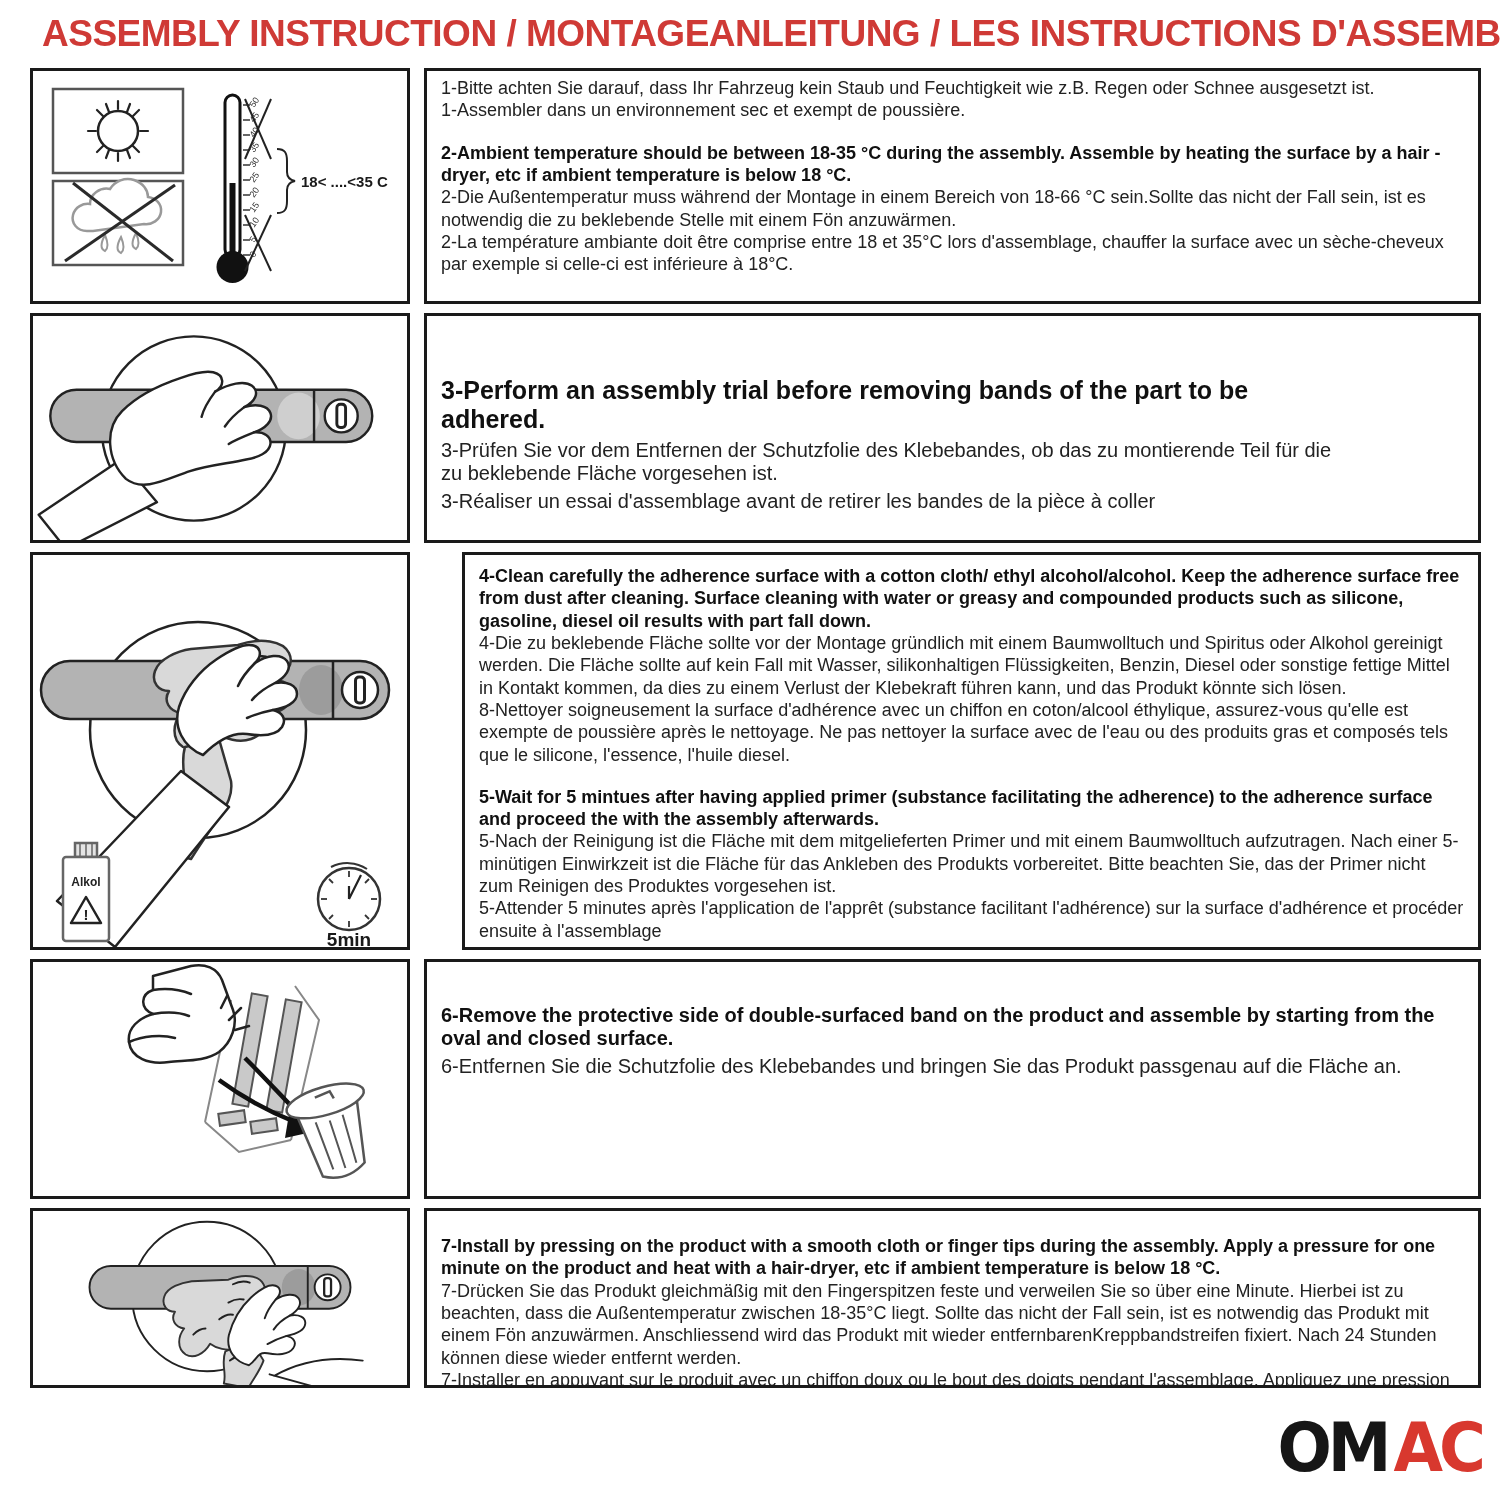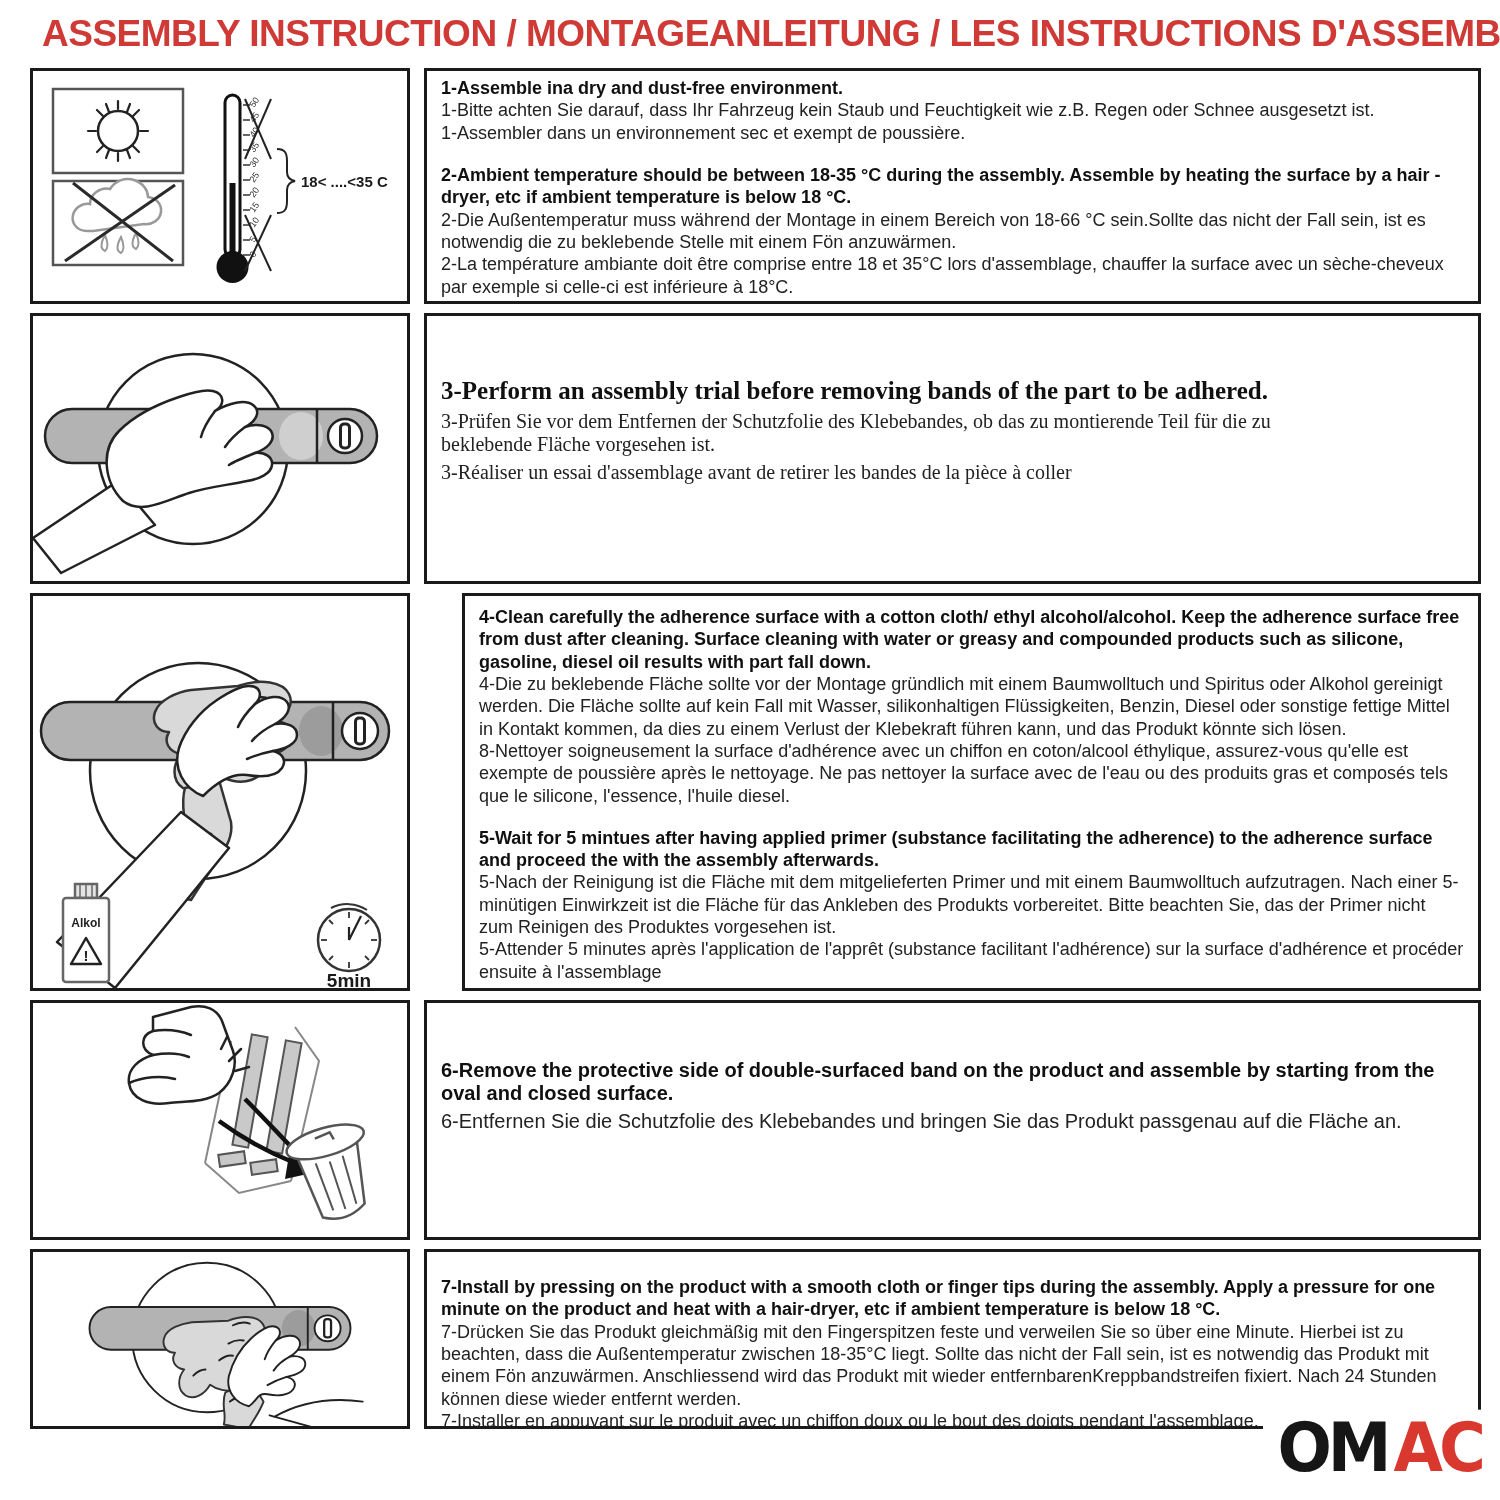--- a/index.html
+++ b/index.html
@@ -16,26 +16,26 @@
   .illus{
     width:380px;flex:none;border:3px solid #1a1a1a;background:#fff;
     box-sizing:border-box;overflow:hidden;
   }
   .illus svg{display:block;width:100%;height:100%;}
   .textbox{
     flex:1;border:3px solid #1a1a1a;box-sizing:border-box;background:#fff;
     padding:6px 14px;overflow:hidden;
   }
   .row-1 .illus,.row-1 .textbox{height:236px;}
-  .row-2 .illus,.row-2 .textbox{height:271px;font-family:Liberation Serif, serif;}
+  .row-2 .illus,.row-2 .textbox{height:230px;}
   .row-3 .illus,.row-3 .textbox{height:398px;}
   .row-4 .illus,.row-4 .textbox{height:240px;}
   .row-5 .illus,.row-5 .textbox{height:180px;}
   .row-2 .textbox{padding-top:60px;}
-  .row-4 .textbox{padding-top:56px;}
+  .row-4 .textbox{padding-top:42px;}
   .row-5 .textbox{padding-top:24px;}
   .row-3 .textbox{padding-top:10px;margin-left:38px;}
   p{margin:0;}
   .t-sm p{font-size:18px;line-height:1.24;}
   .t-lg p{font-size:20px;line-height:1.16;}
   .t-lg p + p{margin-top:5px;}
   p.bold{font-weight:bold;color:#101010;}
   p.xl{font-size:25px;}
   .gap{margin-top:20px;}
   .row-2 .textbox p{max-width:905px;}
@@ -125,21 +125,20 @@
               <line x1="238" y1="28" x2="212" y2="88"></line>
             <line x1="212" y1="144" x2="238" y2="200"></line>
               <line x1="238" y1="144" x2="212" y2="200"></line>
           </g>
           <path d="M 244,78 C 252,78 254,82 254,90 L 254,101 C 254,107 257,109 262,110 C 257,111 254,113 254,119 L 254,130 C 254,138 252,142 244,142" fill="none" stroke="#222" stroke-width="2"></path>
           <text x="268" y="116" font-size="15" font-weight="bold" fill="#1a1a1a">18&lt; ....&lt;35 C</text>
         </g>
       </svg>
     </div>
     <div class="textbox t-sm">
-      <p class="bold">1-Assemble ina dry and dust-free environment.</p>
       <p>1-Bitte achten Sie darauf, dass Ihr Fahrzeug kein Staub und Feuchtigkeit wie z.B. Regen oder Schnee ausgesetzt ist.</p>
       <p>1-Assembler dans un environnement sec et exempt de poussière.</p>
       <p class="bold gap">2-Ambient temperature should be between 18-35 °C  during the assembly. Assemble by heating the surface by a hair -dryer, etc if ambient temperature is below 18 °C.</p>
       <p>2-Die Außentemperatur muss während der Montage in einem Bereich von 18-66 °C  sein.Sollte das nicht der Fall sein, ist es notwendig die zu beklebende Stelle mit einem Fön anzuwärmen.</p>
       <p>2-La température ambiante doit être comprise entre 18 et 35°C lors d'assemblage, chauffer la surface avec un sèche-cheveux par exemple si celle-ci est inférieure à 18°C.</p>
     </div>
   </div>
 
   <div class="row row-2">
     <div class="illus">

